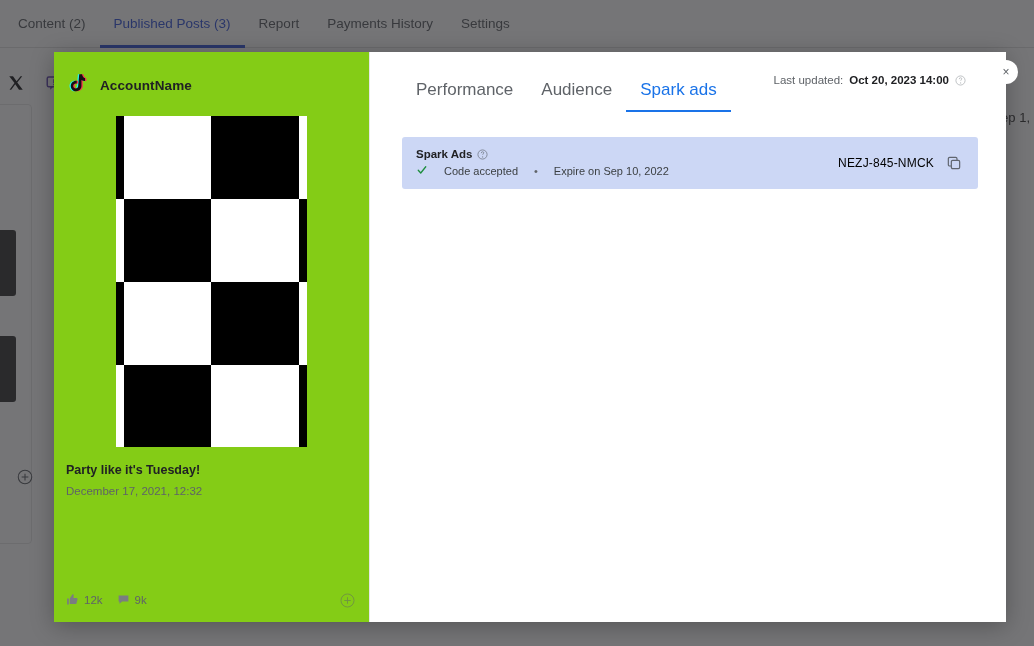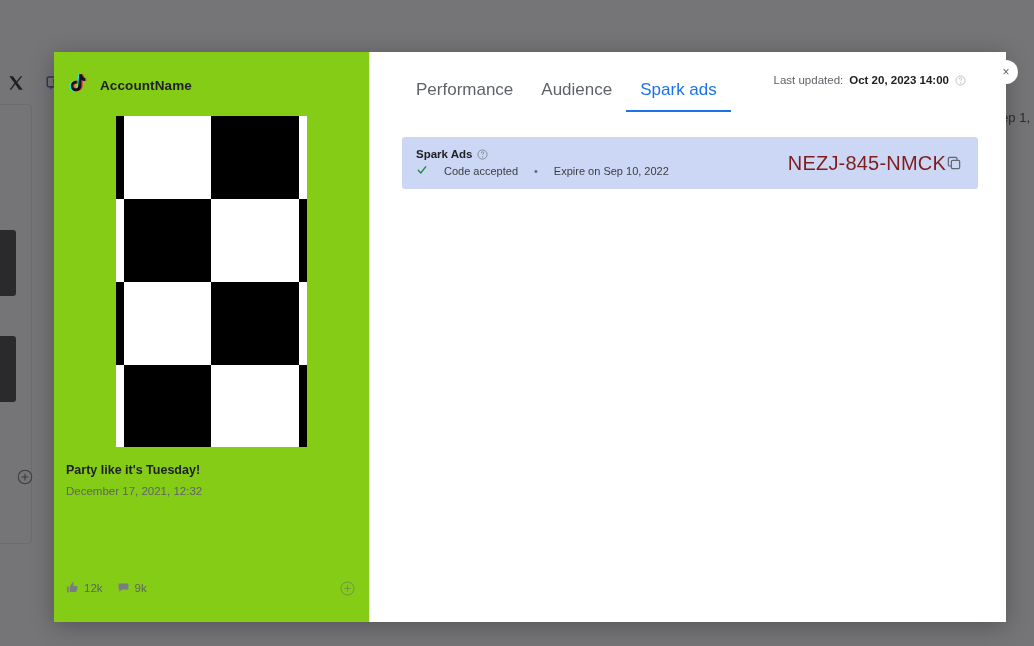--- a/index.html
+++ b/index.html
@@ -192,21 +192,21 @@
     color: #202124;
     margin-bottom: 8px;
   }
   .caption-date {
     font-size: 11.5px;
     color: #5f6368;
   }
 
   .stats-row {
     position: absolute;
-    left: 0; bottom: 12px;
+    left: 0; bottom: 0;
     width: 316px;
     height: 44px;
     display: flex;
     align-items: center;
     padding: 0 14px 0 12px;
   }
   .stat {
     display: flex;
     align-items: center;
     gap: 5px;
@@ -280,23 +280,24 @@
   }
   .spark-sub {
     display: flex; align-items: center; gap: 16px;
     font-size: 11px;
     color: #3c4043;
   }
   .check-icon { color: #137333; font-size: 12px; line-height: 1; }
   .dot-sep { color: #5f6368; }
 
   .spark-code {
-    font-size: 20px;
-    color: #7f1d1d;
+    font-size: 12px;
+    color: #000000;
     letter-spacing: 0.2px;
+    margin-right: 12px;
     white-space: nowrap;
   }
   .copy-icon { width: 16px; height: 16px; opacity: 0.75; }
 
   .close-btn {
     position: absolute;
     left: 994px; top: 60px;
     width: 24px; height: 24px;
     border-radius: 50%;
     background: #ffffff;
@@ -312,20 +313,27 @@
 
   .help-icon { width: 11px; height: 11px; opacity: 0.6; }
 </style>
 </head>
 <body>
 
 <div class="page-root">
 
   <div class="bg-layer">
 
+    <div class="bg-tabbar">
+      <div class="bg-tab">Content (2)</div>
+      <div class="bg-tab active">Published Posts (3)</div>
+      <div class="bg-tab">Report</div>
+      <div class="bg-tab">Payments History</div>
+      <div class="bg-tab">Settings</div>
+    </div>
 
     <div class="bg-content">
 
       <div class="bg-iconrow">
         <span class="bg-icon">
           <svg width="18" height="18" viewBox="0 0 24 24" aria-hidden="true">
             <path d="M3 3 L10 12 L3.4 21 H5.6 L11 13.7 L16 21 H21 L13.7 11.2 L20.3 3 H18.1 L12.8 9.6 L8 3 Z" fill="#202124"></path>
           </svg>
         </span>
         <span class="bg-icon">

